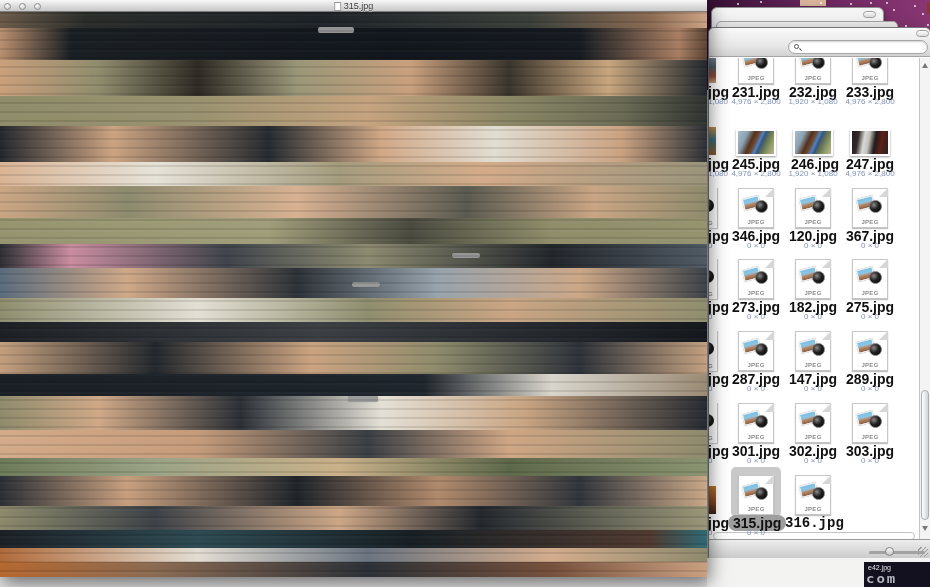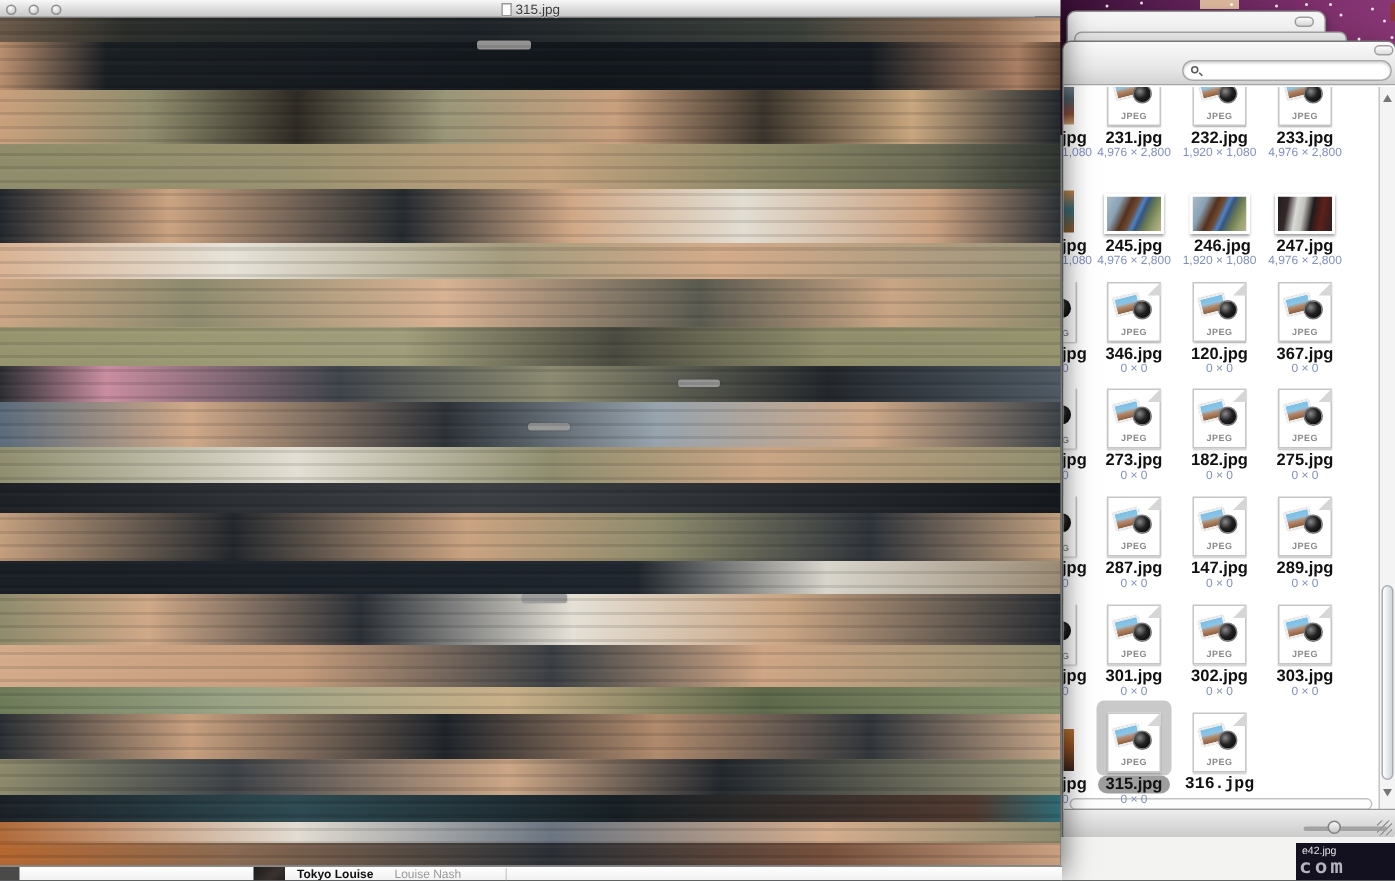--- a/index.html
+++ b/index.html
@@ -27,21 +27,21 @@
   .toolbar{position:absolute;left:0;top:0;right:0;height:29px;border-radius:6px 6px 0 0;
     background:linear-gradient(#fafafa,#e6e6e6 65%,#d2d2d2);border-bottom:1px solid #a5a5a5;}
   .searchfield{position:absolute;left:79px;top:12px;width:140px;height:14px;border-radius:8px;
     background:#fff;border:1px solid #a8a8a8;box-shadow:inset 0 1px 2px rgba(0,0,0,.2);}
   .mag{position:absolute;left:5px;top:3px;width:5px;height:5px;border:1px solid #555;border-radius:50%;}
   .mag::after{content:"";position:absolute;left:4px;top:4px;width:3px;height:1px;background:#555;transform:rotate(45deg);}
   .searchfield input{position:absolute;left:14px;top:1px;width:118px;height:11px;border:none;outline:none;
     background:transparent;font-size:9px;color:#333;padding:0;}
   .content{position:absolute;left:0;top:30px;width:221px;height:483px;background:#fff;overflow:hidden;}
 
-  .cell-name{position:absolute;width:56px;text-align:center;font-size:11px;font-weight:700;color:#111;
+  .cell-name{position:absolute;width:56px;text-align:center;font-size:14px;font-weight:700;color:#111;
     white-space:nowrap;line-height:9px;}
   .cell-name .sel-pill{background:#9e9e9e;border-radius:8px;padding:0 5px;}
   .cell-dims{position:absolute;width:64px;text-align:center;font-size:8px;color:#7f90bf;
     white-space:nowrap;line-height:8px;}
   .sel-box{position:absolute;width:50px;height:50px;background:#c9c9c9;border-radius:5px;}
 
   .jpeg-doc{position:absolute;width:36px;height:40px;background:#fff;border:1px solid #c6c6c6;
     box-shadow:0 1px 1px rgba(0,0,0,.25);}
   .jpeg-doc .fold{position:absolute;top:-1px;right:-1px;width:0;height:0;border-style:solid;
     border-width:0 0 9px 9px;border-color:transparent transparent #d6d6d6 transparent;}
@@ -409,27 +409,20 @@
         <div class="band" style="height: 18px; background: linear-gradient(90deg, rgb(28, 33, 39) 0%, rgb(46, 74, 82) 28%, rgb(24, 32, 37) 58%, rgb(80, 58, 48) 92%, rgb(46, 106, 116) 100%);"></div>
         <div class="band" style="height: 14px; background: linear-gradient(90deg, rgb(176, 106, 58) 0%, rgb(226, 220, 210) 28%, rgb(106, 116, 128) 52%, rgb(211, 172, 140) 78%, rgb(142, 138, 110) 100%);"></div>
         <div class="band" style="height: 15px; background: linear-gradient(90deg, rgb(181, 103, 47) 0%, rgb(138, 106, 82) 22%, rgb(43, 48, 54) 52%, rgb(118, 80, 60) 78%, rgb(201, 159, 128) 100%);"></div>
         <div class="artifact" style="left: 318px; top: 15px; width: 36px; height: 6px;"></div>
         <div class="artifact" style="left: 352px; top: 270px; width: 28px; height: 5px;"></div>
         <div class="artifact" style="left: 348px; top: 384px; width: 30px; height: 6px;"></div>
         <div class="artifact" style="left: 452px; top: 241px; width: 28px; height: 5px;"></div>
       </div>
   </div>
 
-  <div class="musicstrip">
-    <div class="dark-block"></div>
-    <div class="albumart"></div>
-    <span class="track">Tokyo Louise</span>
-    <span class="artist">Louise Nash</span>
-    <div class="mdivider"></div>
-  </div>
 
 <div class="star" style="left: 850px; top: 3px;"></div>
     <div class="star" style="left: 870px; top: 2px;"></div>
     <div class="star" style="left: 886px; top: 2px;"></div>
     <div class="star" style="left: 893px; top: 9px;"></div>
     <div class="star" style="left: 905px; top: 25px;"></div>
     <div class="star" style="left: 914px; top: 5px;"></div>
     <div class="star" style="left: 922px; top: 13px;"></div>
     <div class="star" style="left: 927px; top: 24px;"></div>
     <div class="star" style="left: 737px; top: 3px;"></div>

